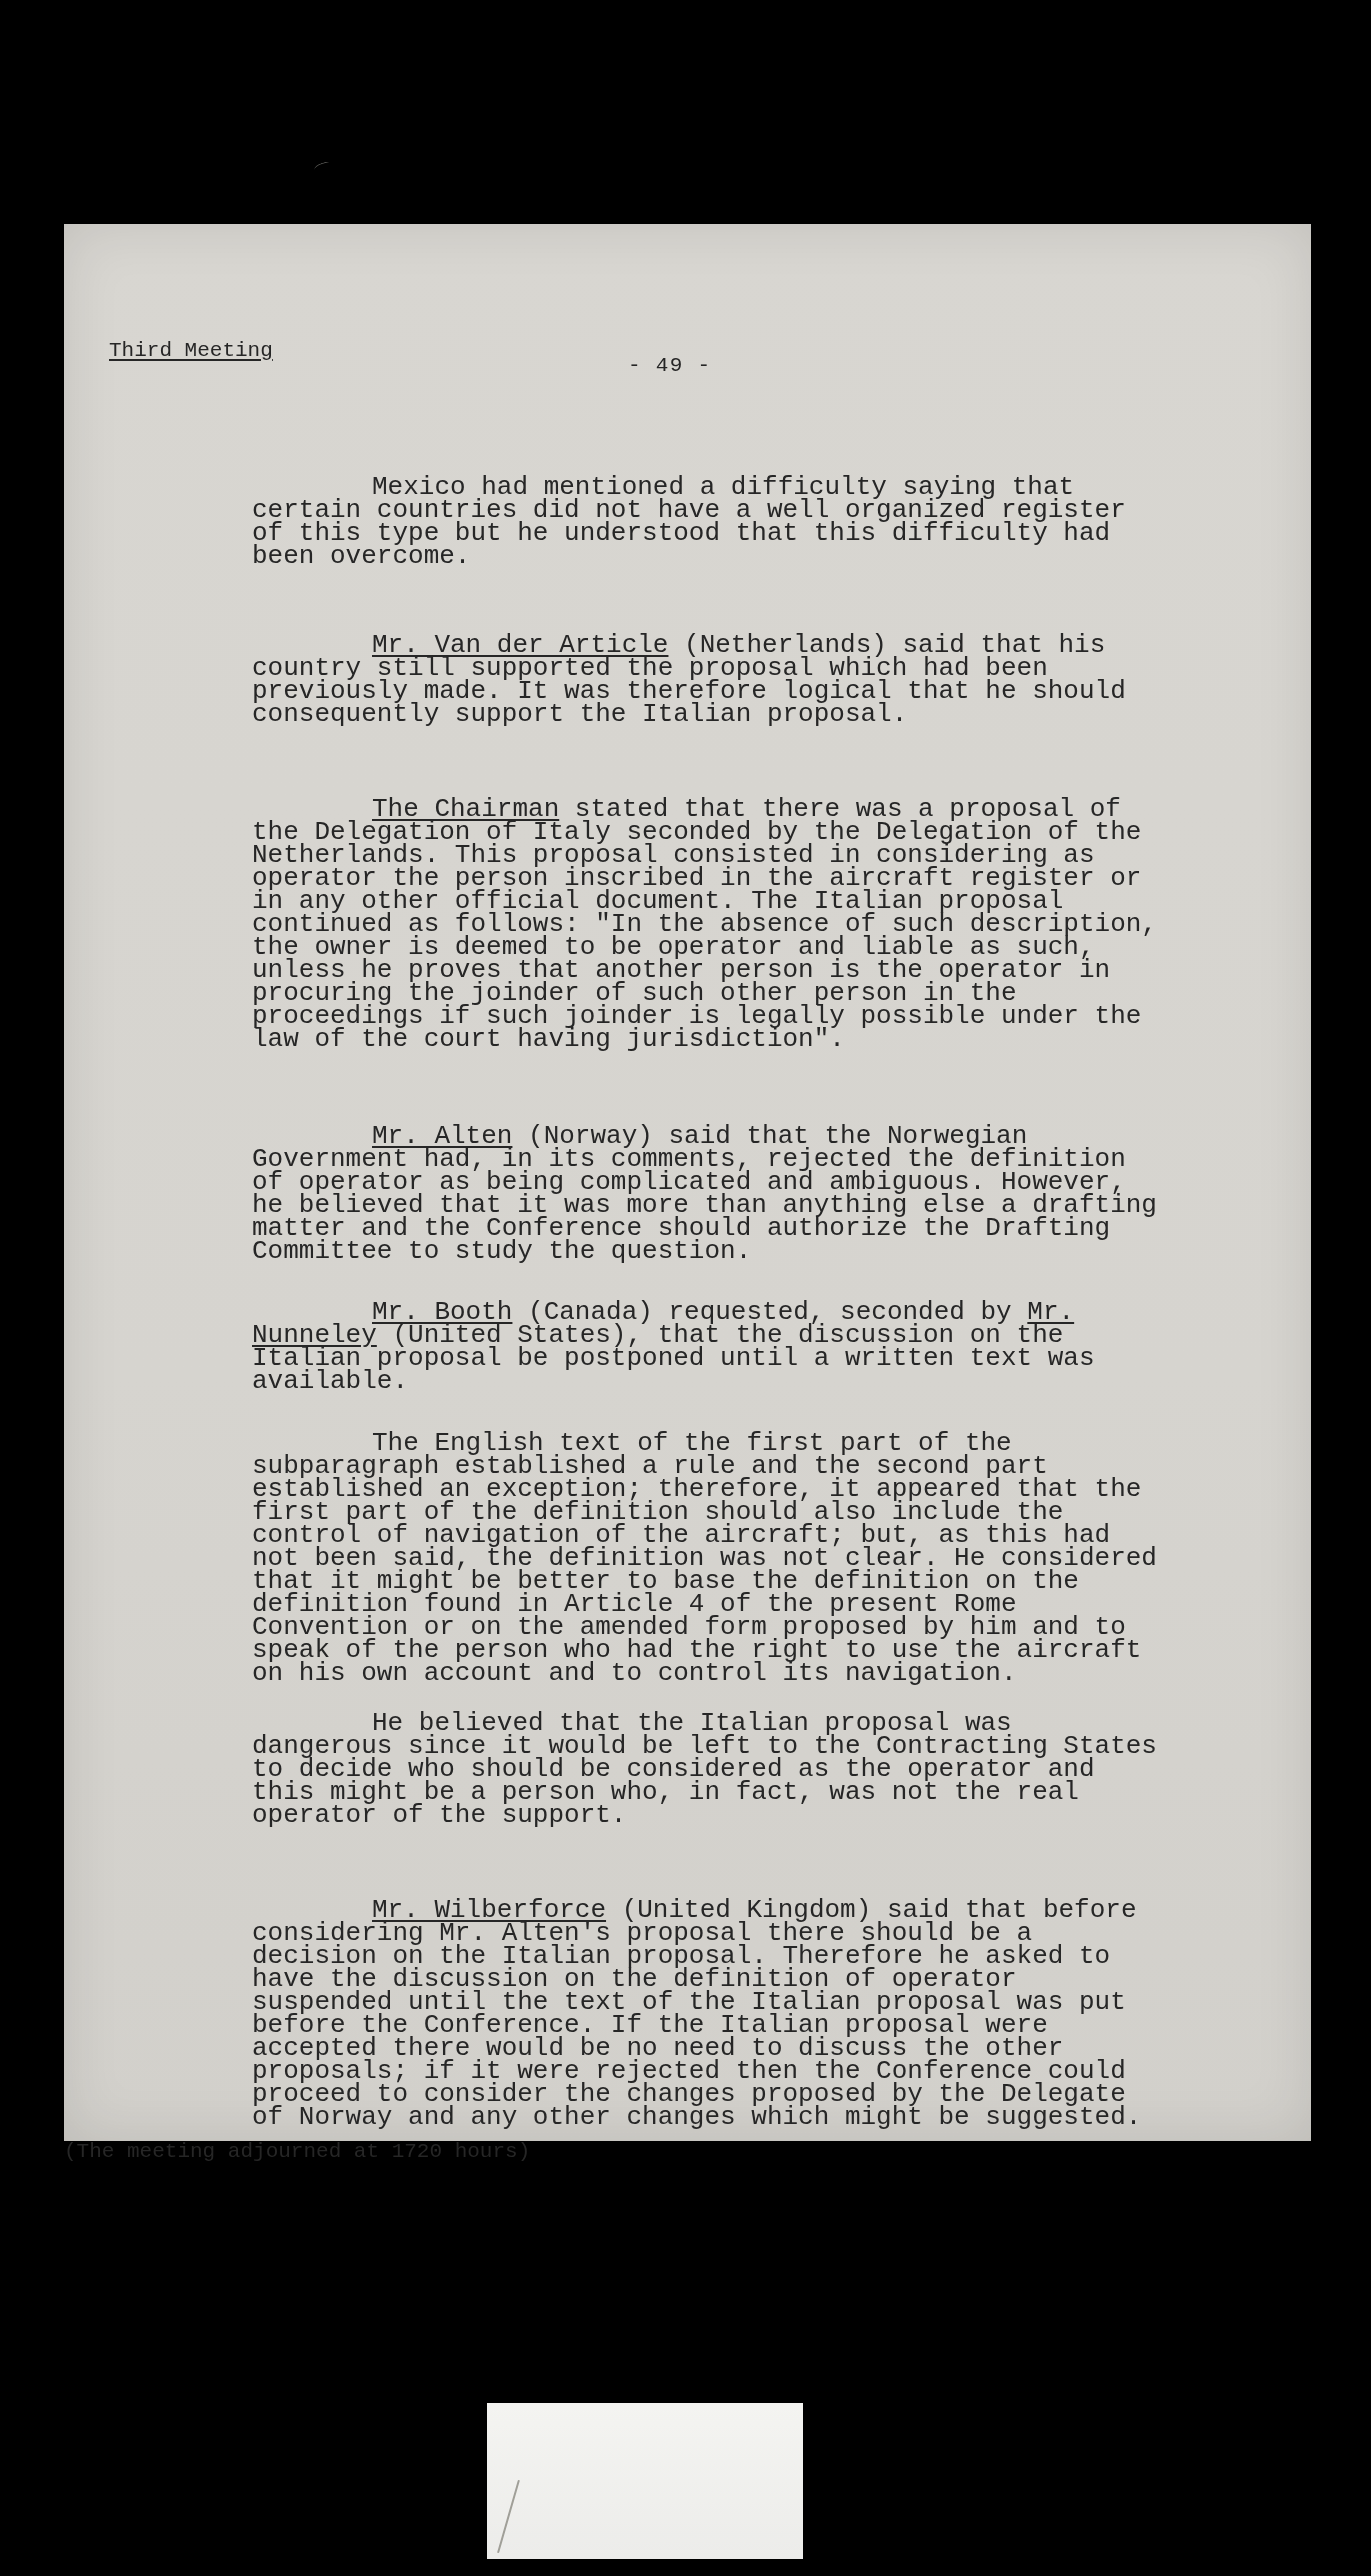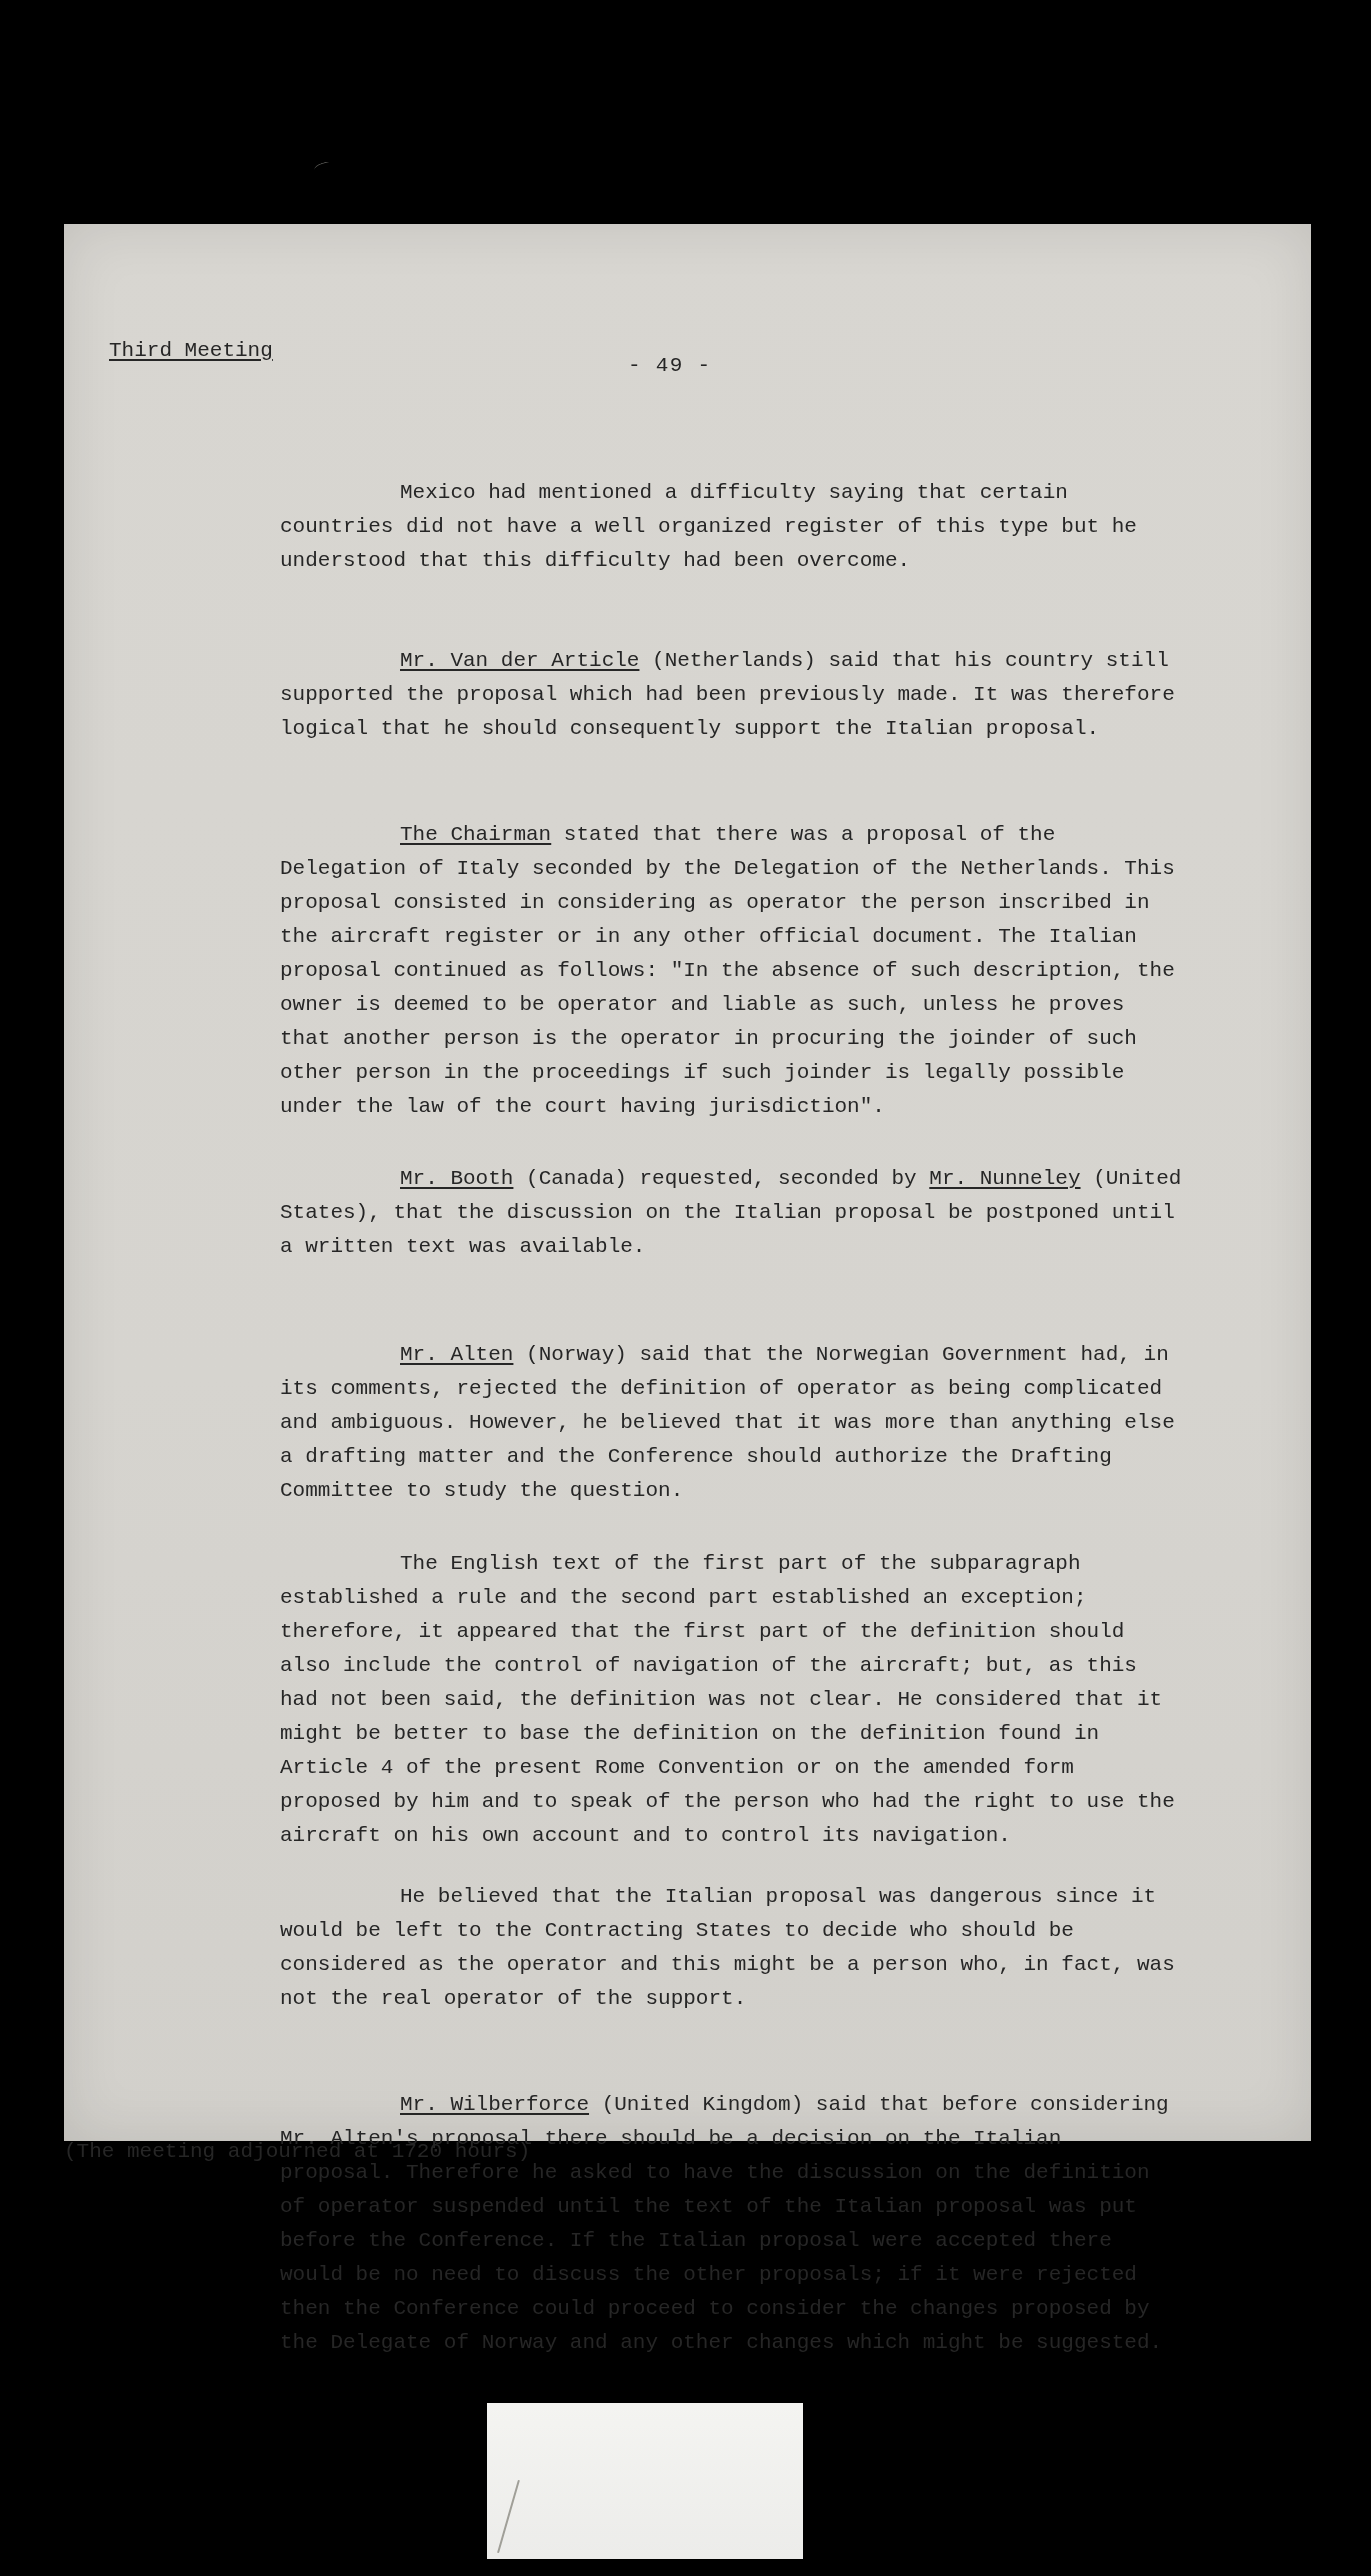--- a/index.html
+++ b/index.html
@@ -48,23 +48,22 @@
     top: 130px;
     font-size: 21px;
     letter-spacing: 1.3px;
     white-space: nowrap;
   }
   .doc-body {
     position: absolute;
     left: 188px;
     top: 252px;
     width: 907px;
-    font-size: 21px;
-    line-height: 34px;
-    margin-left: 28px;
+    font-size: 26px;
+    line-height: 23px;
   }
   .para {
     margin: 0;
     text-indent: 120px;
   }
   .para .u {
     text-decoration: underline;
     text-underline-offset: 3.2px;
   }
   .doc-footer {
@@ -100,22 +99,22 @@
 <span class="speck"></span>
 
 <div class="page">
   <span class="doc-title">Third Meeting</span>
   <span class="page-number">- 49 -</span>
 
   <div class="doc-body" id="paragraphs">
       <p class="para" style="margin-top: 0px;"><span>Mexico had mentioned a difficulty saying that certain countries did not have a well organized register of this type but he understood that this difficulty had been overcome.</span></p>
       <p class="para" style="margin-top: 66px;"><span class="u">Mr. Van der Article</span><span> (Netherlands) said that his country still supported the proposal which had been previously made.  It was therefore logical that he should consequently support the Italian proposal.</span></p>
       <p class="para" style="margin-top: 72px;"><span class="u">The Chairman</span><span> stated that there was a proposal of the Delegation of Italy seconded by the Delegation of the Netherlands.  This proposal consisted in considering as operator the person inscribed in the aircraft register or in any other official document.  The Italian proposal continued as follows:  "In the absence of such description, the owner is deemed to be operator and liable as such, unless he proves that another person is the operator in procuring the joinder of such other person in the proceedings if such joinder is legally possible under the law of the court having jurisdiction".</span></p>
+      <p class="para" style="margin-top: 74px;"><span class="u">Mr. Alten</span><span> (Norway) said that the Norwegian Government had, in its comments, rejected the definition of operator as being complicated and ambiguous.  However, he believed that it was more than anything else a drafting matter and the Conference should authorize the Drafting Committee to study the question.</span></p>
       <p class="para" style="margin-top: 38px;"><span class="u">Mr. Booth</span><span> (Canada) requested, seconded by </span><span class="u">Mr. Nunneley</span><span> (United States), that the discussion on the Italian proposal be postponed until a written text was available.</span></p>
-      <p class="para" style="margin-top: 74px;"><span class="u">Mr. Alten</span><span> (Norway) said that the Norwegian Government had, in its comments, rejected the definition of operator as being complicated and ambiguous.  However, he believed that it was more than anything else a drafting matter and the Conference should authorize the Drafting Committee to study the question.</span></p>
       <p class="para" style="margin-top: 39px;"><span>The English text of the first part of the subparagraph established a rule and the second part established an exception; therefore, it appeared that the first part of the definition should also include the control of navigation of the aircraft; but, as this had not been said, the definition was not clear.  He considered that it might be better to base the definition on the definition found in Article 4 of the present Rome Convention or on the amended form proposed by him and to speak of the person who had the right to use the aircraft on his own account and to control its navigation.</span></p>
       <p class="para" style="margin-top: 26.5px;"><span>He believed that the Italian proposal was dangerous since it would be left to the Contracting States to decide who should be considered as the operator and this might be a person who, in fact, was not the real operator of the support.</span></p>
       <p class="para" style="margin-top: 72px;"><span class="u">Mr. Wilberforce</span><span> (United Kingdom) said that before considering Mr. Alten's proposal there should be a decision on the Italian proposal. Therefore he asked to have the discussion on the definition of operator suspended until the text of the Italian proposal was put before the Conference.  If the Italian proposal were accepted there would be no need to discuss the other proposals;  if it were rejected then the Conference could proceed to consider the changes proposed by the Delegate of Norway and any other changes which might be suggested.</span></p>
     </div>
 
   <div class="doc-footer">(The meeting adjourned at 1720 hours)</div>
 </div>
 
 <div class="film-card">
   <span class="card-mark"></span>

